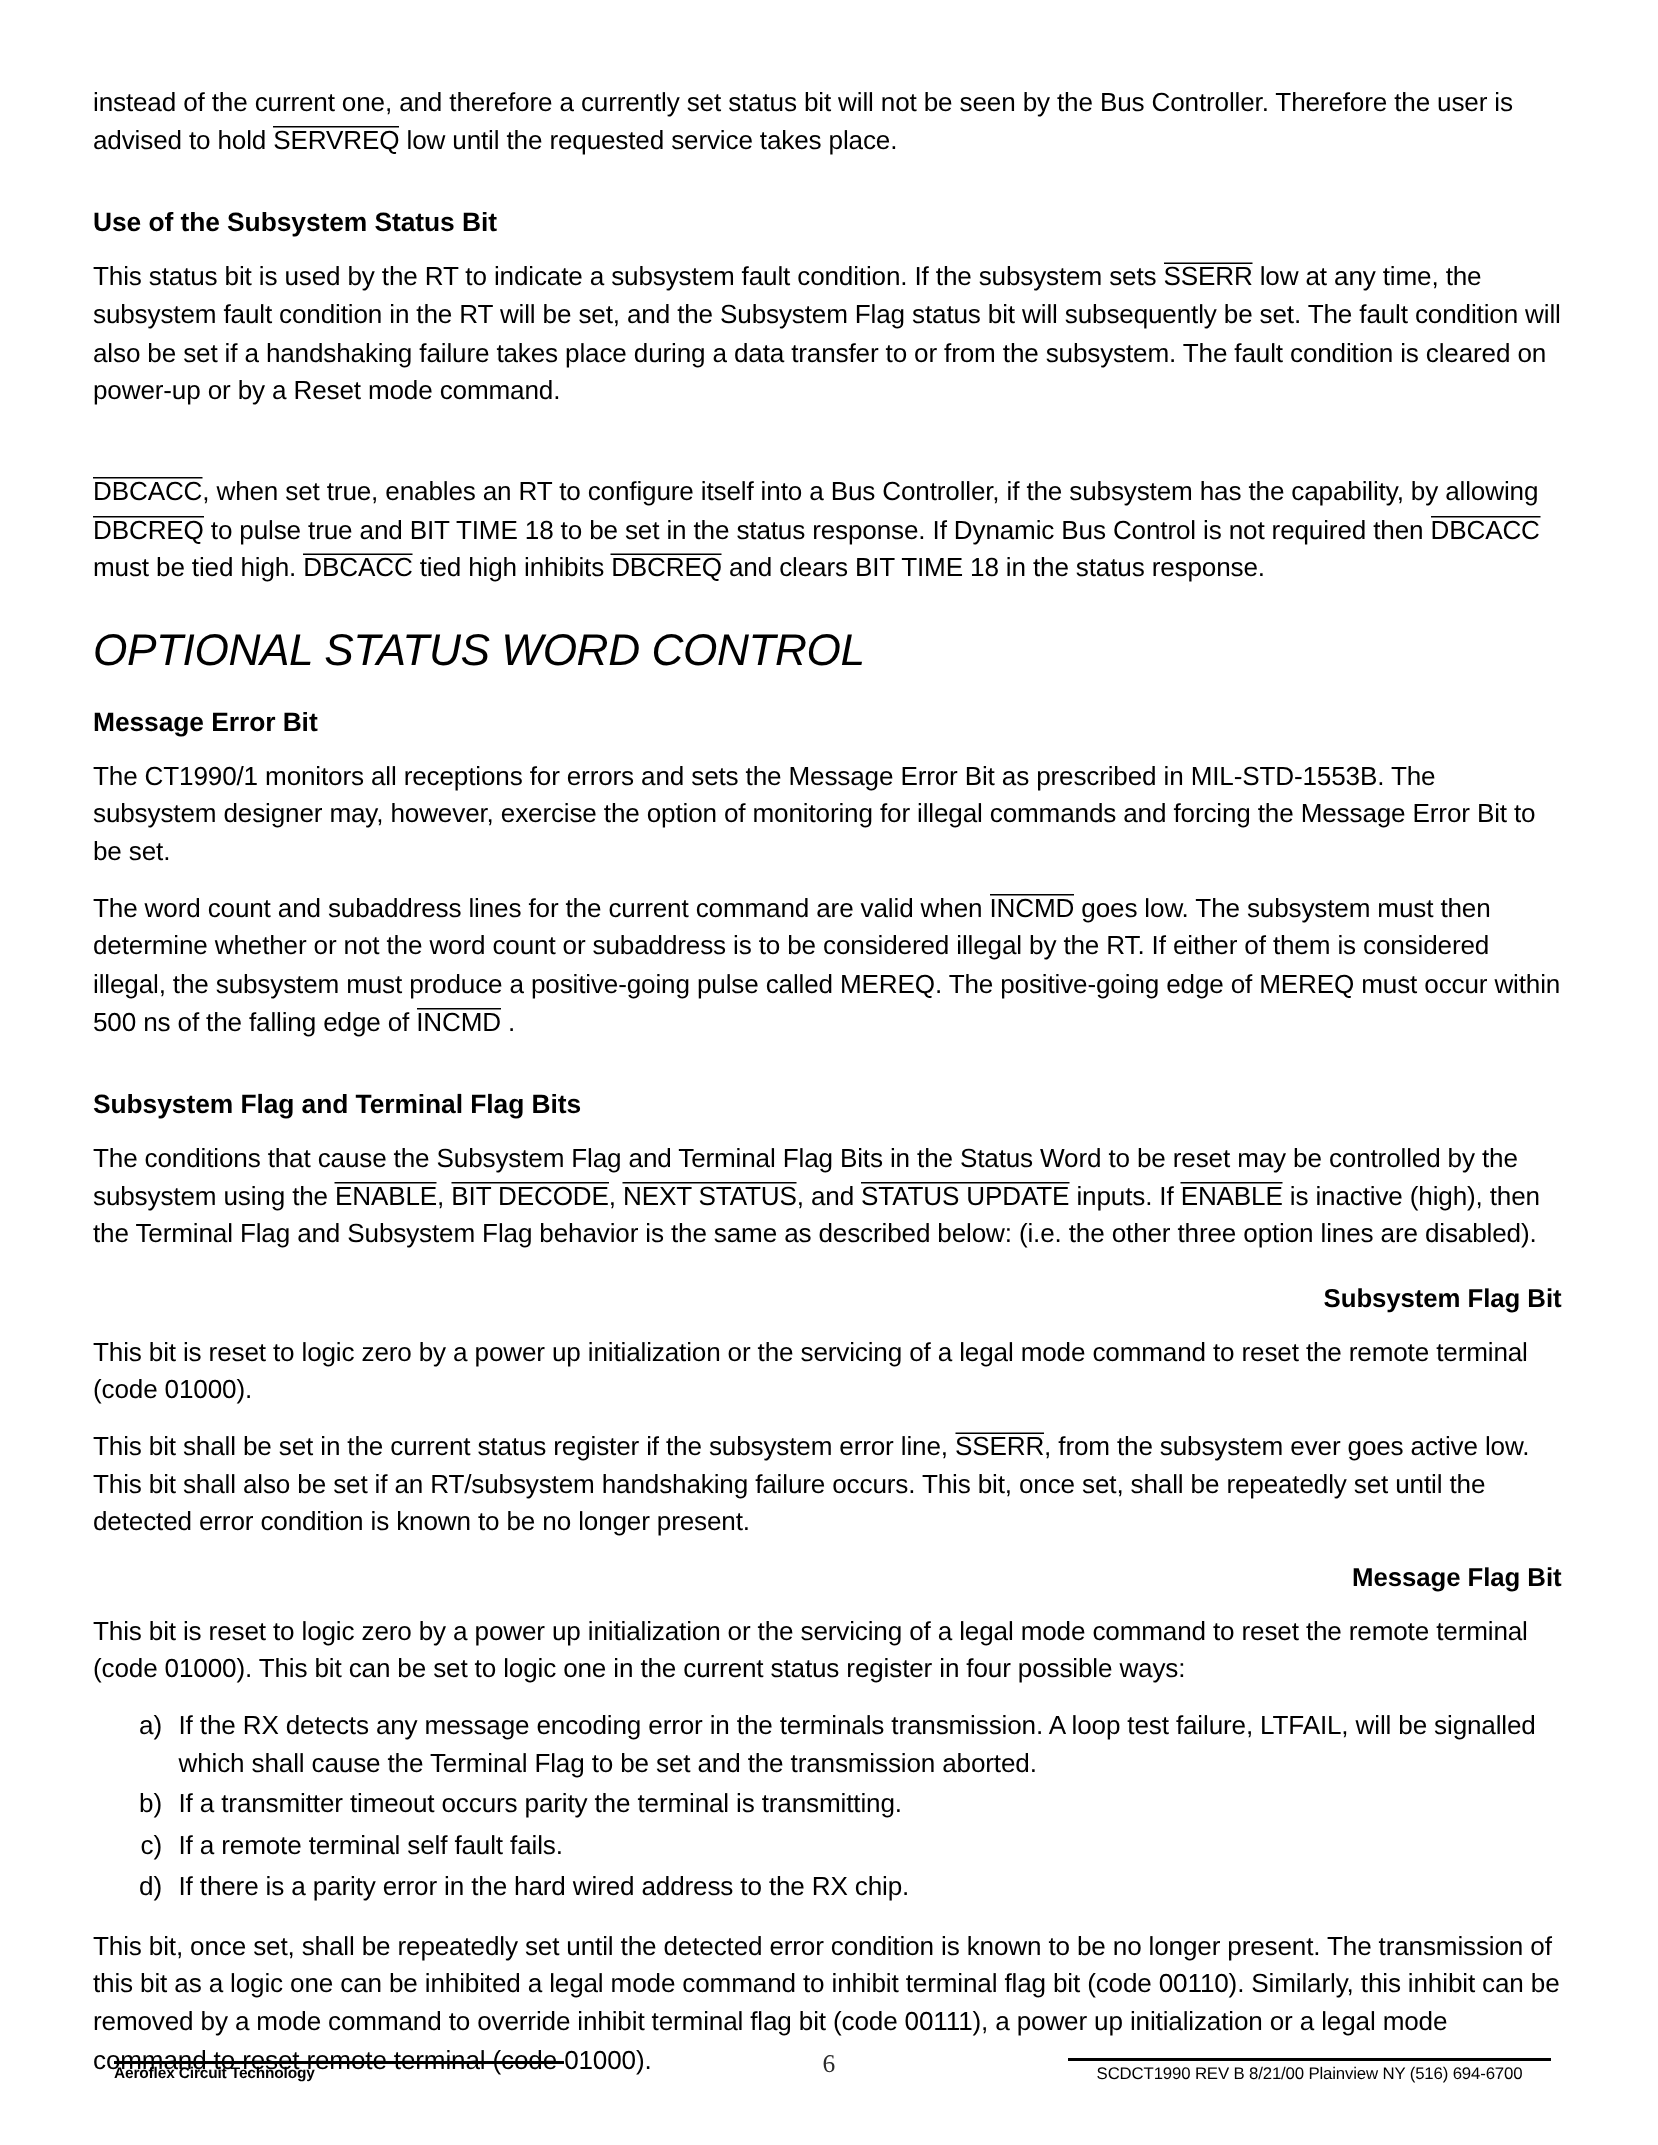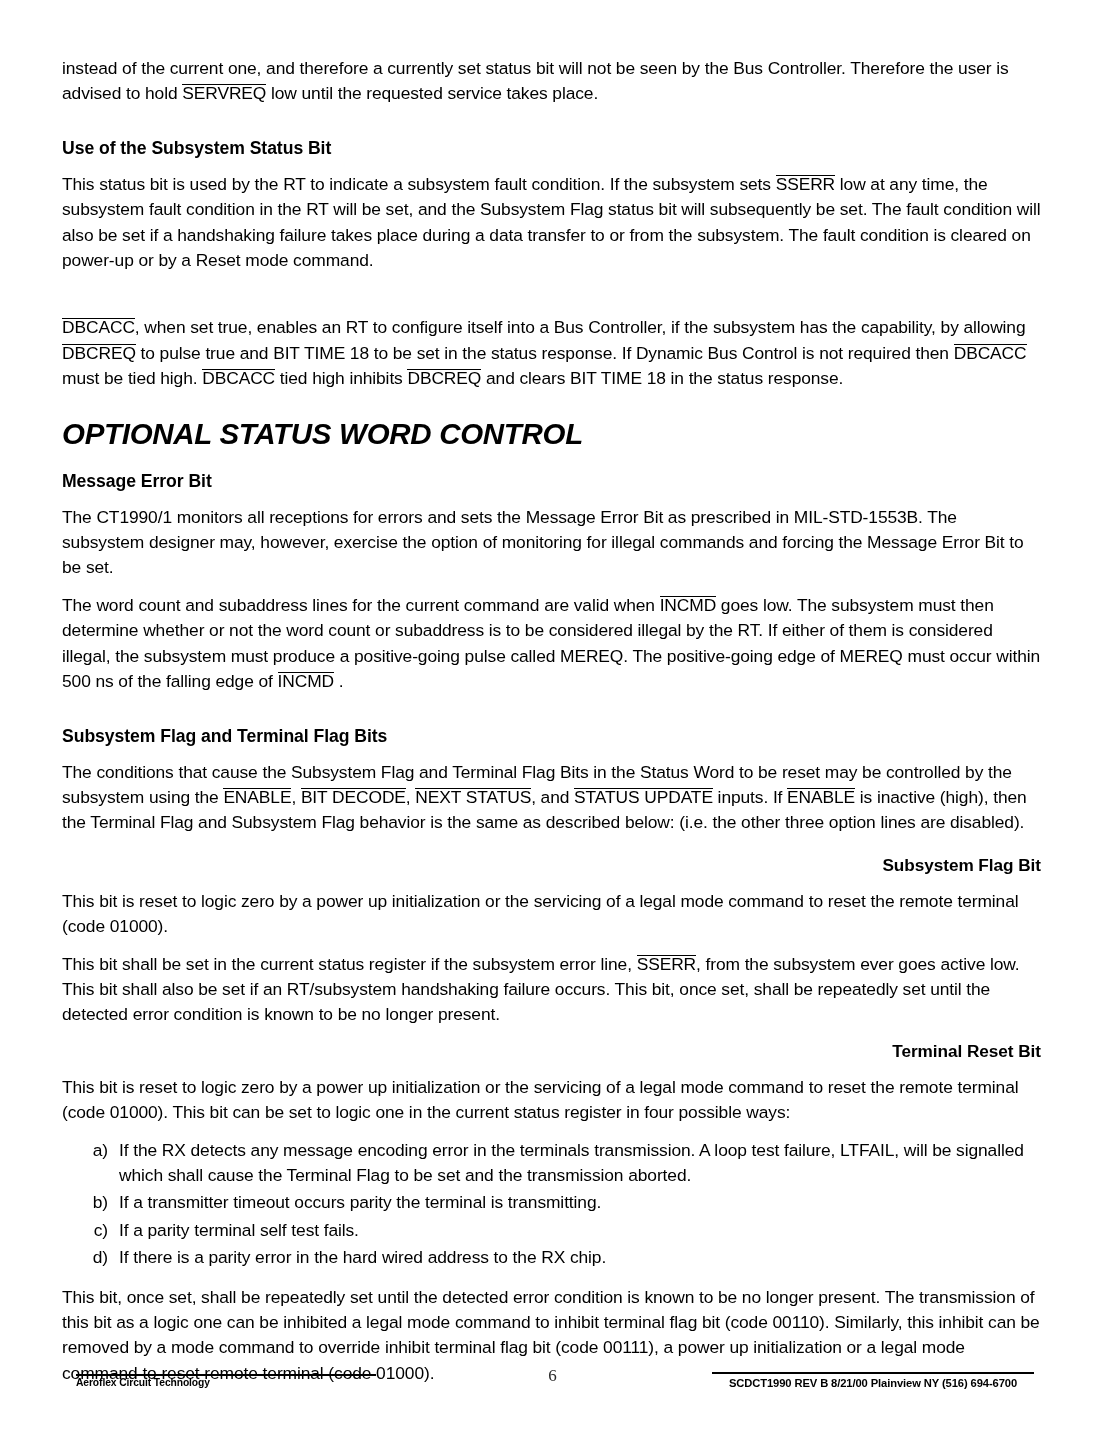--- a/index.html
+++ b/index.html
@@ -44,21 +44,21 @@
     margin: 0;
     font-size: 17.6px;
     font-weight: bold;
     line-height: 23px;
     letter-spacing: -0.05px;
   }
 
   h1.major-heading {
     margin: 0;
     font-size: 29.5px;
-    font-weight: bold;
+    font-weight: normal;
     font-style: italic;
     line-height: 36px;
     letter-spacing: -0.3px;
   }
 
   h3.sub-heading {
     margin: 0;
     font-size: 17.2px;
     font-weight: bold;
     line-height: 23px;
@@ -123,21 +123,21 @@
     letter-spacing: -0.1px;
   }
   .footer-right {
     position: absolute;
     left: 712px;
     top: 20px;
     width: 322px;
     border-top: 2.2px solid #000;
     padding-top: 3px;
     font-size: 11.2px;
-    font-weight: bold;
+    font-weight: normal;
     text-align: center;
     letter-spacing: -0.1px;
     white-space: nowrap;
   }
   .footer-page-number {
     position: absolute;
     left: 0;
     top: 14px;
     width: 1105px;
     text-align: center;
@@ -199,40 +199,40 @@
   <div class="gap-sm"></div>
 
   <p class="body-text indent-1">This bit is reset to logic zero by a power up initialization or the servicing of a legal mode command to reset the remote terminal (code 01000).</p>
 
   <div class="gap-sm"></div>
 
   <p class="body-text indent-1"><span>This bit shall be set in the current status register if the subsystem error line, </span><span class="ovl">SSERR</span><span>, from the subsystem ever goes active low. This bit shall also be set if an RT/subsystem handshaking failure occurs.  This bit, once set, shall be repeatedly set until the detected error condition is known to be no longer present.</span></p>
 
   <div class="gap-sm"></div>
 
-  <h3 class="sub-heading indent-1">Terminal Reset Bit</h3>
+  <h3 class="sub-heading indent-1">Message Flag Bit</h3>
 
   <div class="gap-sm"></div>
 
   <p class="body-text indent-1">This bit is reset to logic zero by a power up initialization or the servicing of a legal mode command to reset the remote terminal (code 01000). This bit can be set to logic one in the current status register in four possible ways:</p>
 
   <div class="gap-sm"></div>
 
   <ol class="letter-list">
     <li>
       <span class="marker">a)</span>
       <span class="li-text">If the RX detects any message encoding error in the terminals transmission.  A loop test failure, LTFAIL, will be signalled which shall cause the Terminal Flag to be set and the transmission aborted.</span>
     </li>
     <li>
       <span class="marker">b)</span>
       <span class="li-text">If a transmitter timeout occurs parity the terminal is transmitting.</span>
     </li>
     <li>
       <span class="marker">c)</span>
-      <span class="li-text">If a parity terminal self test fails.</span>
+      <span class="li-text">If a remote terminal self fault fails.</span>
     </li>
     <li>
       <span class="marker">d)</span>
       <span class="li-text">If there is a parity error in the hard wired address to the RX chip.</span>
     </li>
   </ol>
 
   <div class="gap-sm"></div>
 
   <p class="body-text indent-1">This bit, once set, shall be repeatedly set until the detected error condition is known to be no longer present. The transmission of this bit as a logic one can be inhibited a legal mode command to inhibit terminal flag bit (code 00110). Similarly, this inhibit can be removed by a mode command to override inhibit terminal flag bit (code 00111), a power up initialization or a legal mode command to reset remote terminal (code 01000).</p>

